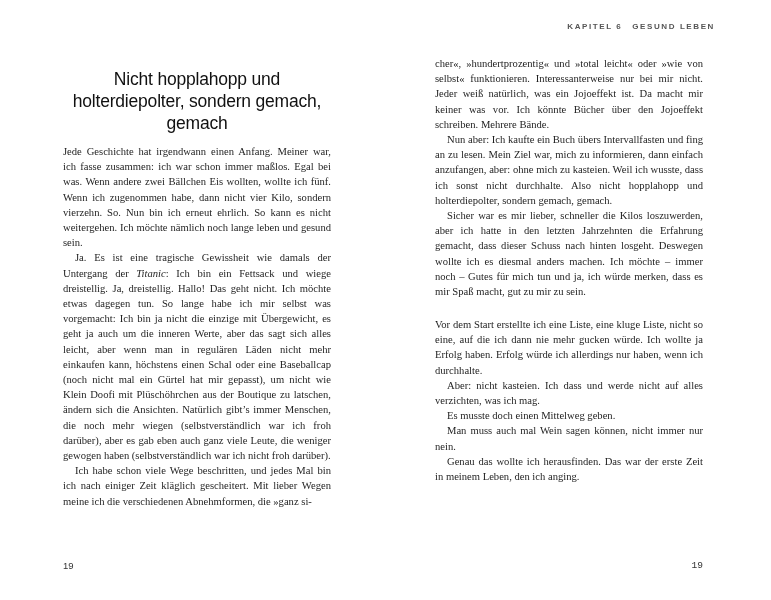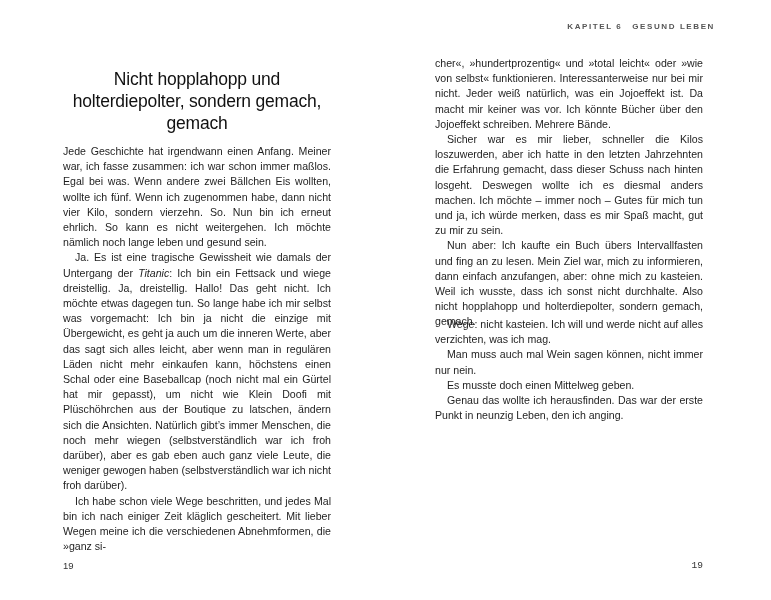--- a/index.html
+++ b/index.html
@@ -19,21 +19,21 @@
       position: absolute; left: 62px; top: 56px; width: 270px; text-align: center;
       font-size: 17.5px; line-height: 22px; font-weight: normal; color: #111; letter-spacing: -0.2px;
     }
     .text {
       position: absolute; width: 268px; font-size: 10.6px; line-height: 15.2px;
       text-align: justify; color: #1e1e1e;
     }
     #left-text { left: 63px; top: 104px; margin-top: 40px; }
     #right-text-a { left: 50px; top: 56px; width: 268px; }
     #right-text-b { left: 50px; top: 317px; width: 268px; }
-    .text p { margin: 0; text-indent: 12px; }
+    .text p { margin: 0; text-indent: 12px; font-family: Liberation Serif, serif; }
     .text p.first { text-indent: 0; }
     .page-no { position: absolute; top: 560px; font-size: 9.5px; color: #333; }
     #page-no-left { left: 63px; }
     #page-no-right { right: 68px; font-family: Liberation Mono, monospace; }
     em { font-style: italic; }
   </style>
 </head>
 <body>
 
 <div class="page" id="page-left">
@@ -46,23 +46,24 @@
   <div class="page-no" id="page-no-left">19</div>
 </div>
 
 <div class="page" id="page-right">
   <div class="running-head">
     <span class="chap">KAPITEL 6</span>
     <span>GESUND LEBEN</span>
   </div>
   <div class="text" id="right-text-a">
     <p class="first">cher«, »hundertprozentig« und »total leicht« oder »wie von selbst« funktionieren. Interessanterweise nur bei mir nicht. Jeder weiß natürlich, was ein Jojoeffekt ist. Da macht mir keiner was vor. Ich könnte Bücher über den Jojoeffekt schreiben. Mehrere Bände.</p>
+    <p>Nun aber: Ich kaufte ein Buch übers Intervallfasten und fing an zu lesen. Mein Ziel war, mich zu informieren, dann einfach anzufangen, aber: ohne mich zu kasteien. Weil ich wusste, dass ich sonst nicht durchhalte. Also nicht hopplahopp und holterdiepolter, sondern gemach, gemach.</p>
     <p>Sicher war es mir lieber, schneller die Kilos loszuwerden, aber ich hatte in den letzten Jahrzehnten die Erfahrung gemacht, dass dieser Schuss nach hinten losgeht. Deswegen wollte ich es diesmal anders machen. Ich möchte – immer noch – Gutes für mich tun und ja, ich würde merken, dass es mir Spaß macht, gut zu mir zu sein.</p>
-    <p>Nun aber: Ich kaufte ein Buch übers Intervallfasten und fing an zu lesen. Mein Ziel war, mich zu informieren, dann einfach anzufangen, aber: ohne mich zu kasteien. Weil ich wusste, dass ich sonst nicht durchhalte. Also nicht hopplahopp und holterdiepolter, sondern gemach, gemach.</p>
   </div>
   <div class="text" id="right-text-b">
-    <p>Wege: nicht kasteien. Ich will und werde nicht auf alles verzichten, was ich mag.</p>
+    <p class="first">Vor dem Start erstellte ich eine Liste, eine kluge Liste, nicht so eine, auf die ich dann nie mehr gucken würde. Ich wollte ja Erfolg haben. Erfolg würde ich allerdings nur haben, wenn ich durchhalte.</p>
+    <p>Aber: nicht kasteien. Ich dass und werde nicht auf alles verzichten, was ich mag.</p>
+    <p>Es musste doch einen Mittelweg geben.</p>
     <p>Man muss auch mal Wein sagen können, nicht immer nur nein.</p>
-    <p>Es musste doch einen Mittelweg geben.</p>
-    <p>Genau das wollte ich herausfinden. Das war der erste Punkt in neunzig Leben, den ich anging.</p>
+    <p>Genau das wollte ich herausfinden. Das war der erste Zeit in meinem Leben, den ich anging.</p>
   </div>
   <div class="page-no" id="page-no-right">19</div>
 </div>
 
 </body></html>

